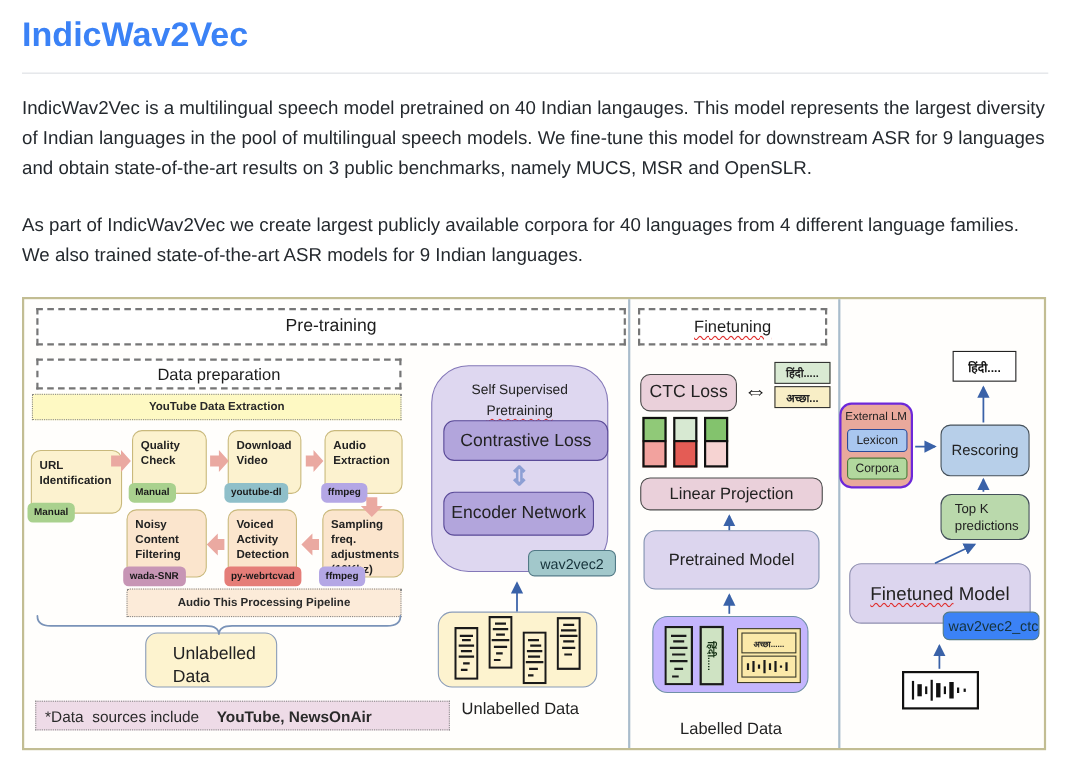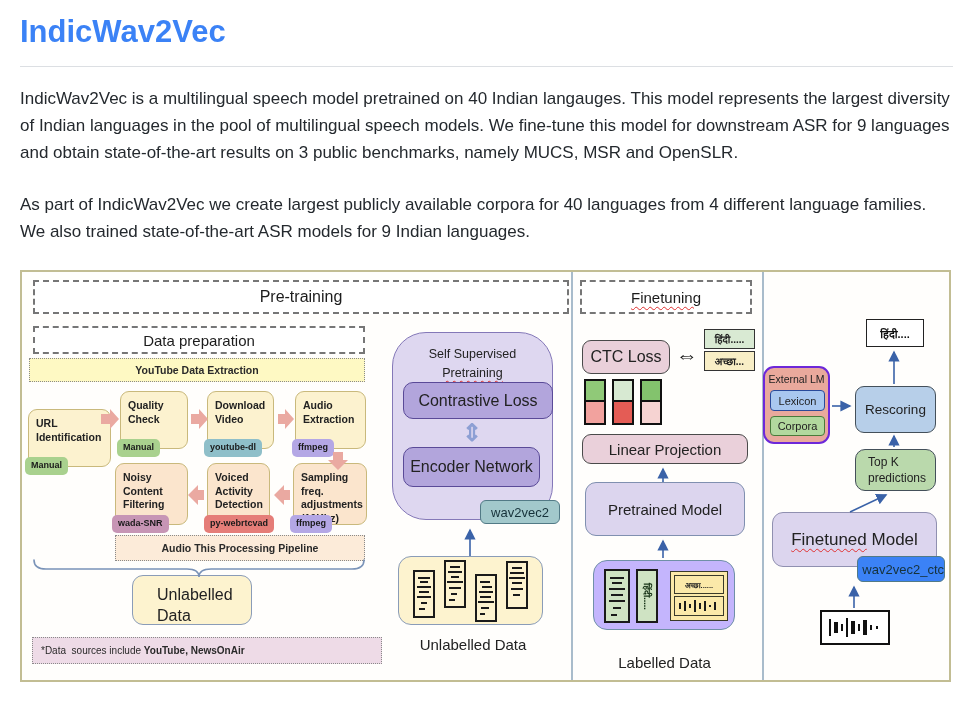--- a/index.html
+++ b/index.html
@@ -99,21 +99,21 @@
     </div>
 
     <div class="abs band" style="left:93px; top:263px; width:250px; height:26px; background:#fcebd9;">
       <span>Audio This Processing Pipeline</span>
     </div>
 
     <div class="abs" style="left:110px; top:303px; width:120px; height:50px; background:#fdf3cf; border:1.5px solid #8a9cb8; border-radius:11px; font-size:16px; color:#222; line-height:1.3; padding:9px 0 0 24px; box-sizing:border-box;">
       <span>Unlabelled Data</span>
     </div>
 
-    <div class="abs band" style="left:10px; top:365px; width:350px; height:27px; background:#eedbe7; justify-content:flex-start; padding-left:8px; font-weight:normal; font-size:10px;">
+    <div class="abs band" style="left:10px; top:365px; width:377px; height:27px; background:#eedbe7; justify-content:flex-start; padding-left:8px; font-weight:normal; font-size:14px;gap:12px;">
       <span style="white-space:pre-wrap;">*Data  sources include </span>
         <span style="font-weight:bold;">YouTube, NewsOnAir</span>
     </div>
 
     <div class="abs ssl-outer" style="left:370px; top:60px; width:161px; height:188px;">
       <div class="ssl-title">
         <span>Self Supervised</span><br>
         <span class="sqg">Pretraining</span>
       </div>
     </div>

